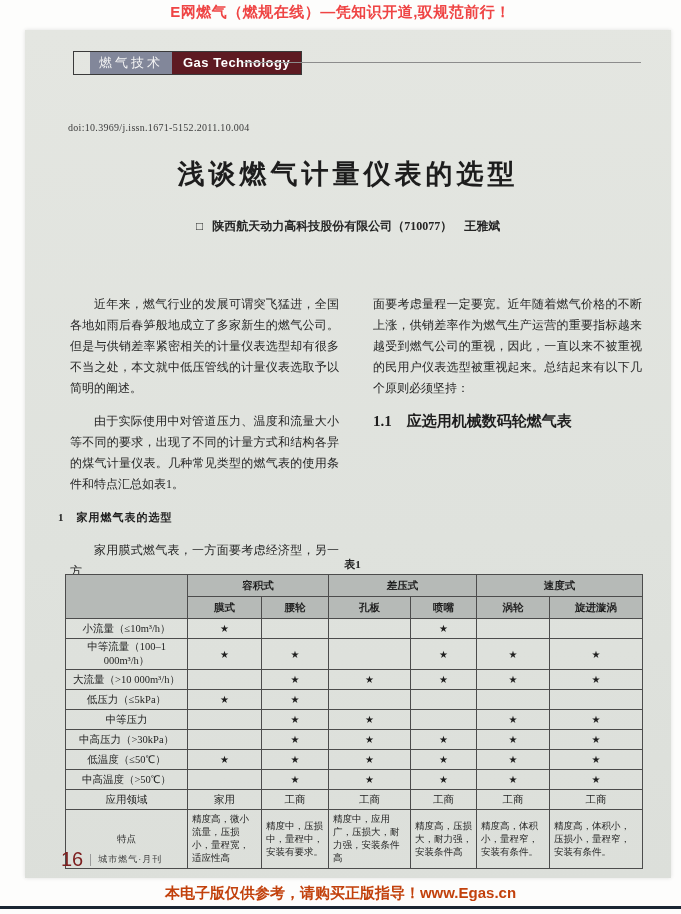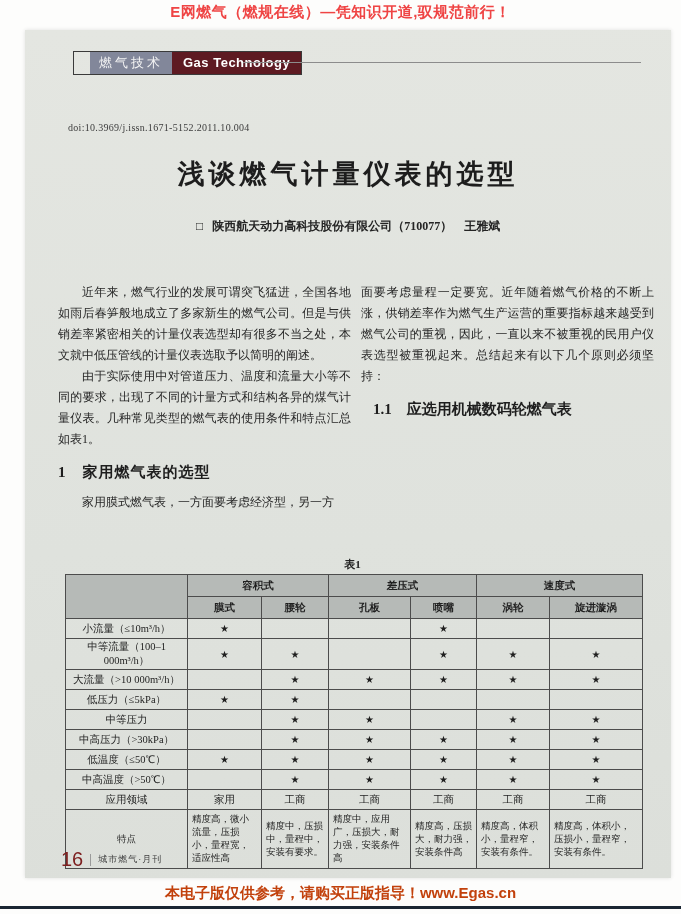--- a/index.html
+++ b/index.html
@@ -63,24 +63,24 @@
   }
   .author-line .marker { margin-right: 9px; font-weight: normal; }
   
   .col {
     position: absolute; top: 252px; width: 293px;
     font-size: 12px; line-height: 21px;
     text-align: justify; color: #262626;
   }
   .col-left { left: 33px; }
   .col-right { left: 336px; }
-  .col p { margin: 0; }
+  .col p { margin: 12px; }
   .col p.indent { text-indent: 2em; }
   .col .sec-h1 {
-    font-size: 15px; font-weight: bold; color: #1e1e1e;
+    font-size: 11px; font-weight: bold; color: #1e1e1e;
     margin: 12px 0 9px 0; letter-spacing: 1px;
   }
   .col .sec-h2 {
     font-size: 15px; font-weight: bold; color: #1e1e1e;
     margin: 12px; line-height: 21px;
   }
   
   .table-caption {
     position: absolute; left: 0; top: 527px; width: 100%;
     text-align: center; font-size: 11px; font-weight: bold; color: #222; padding-left: 9px;

